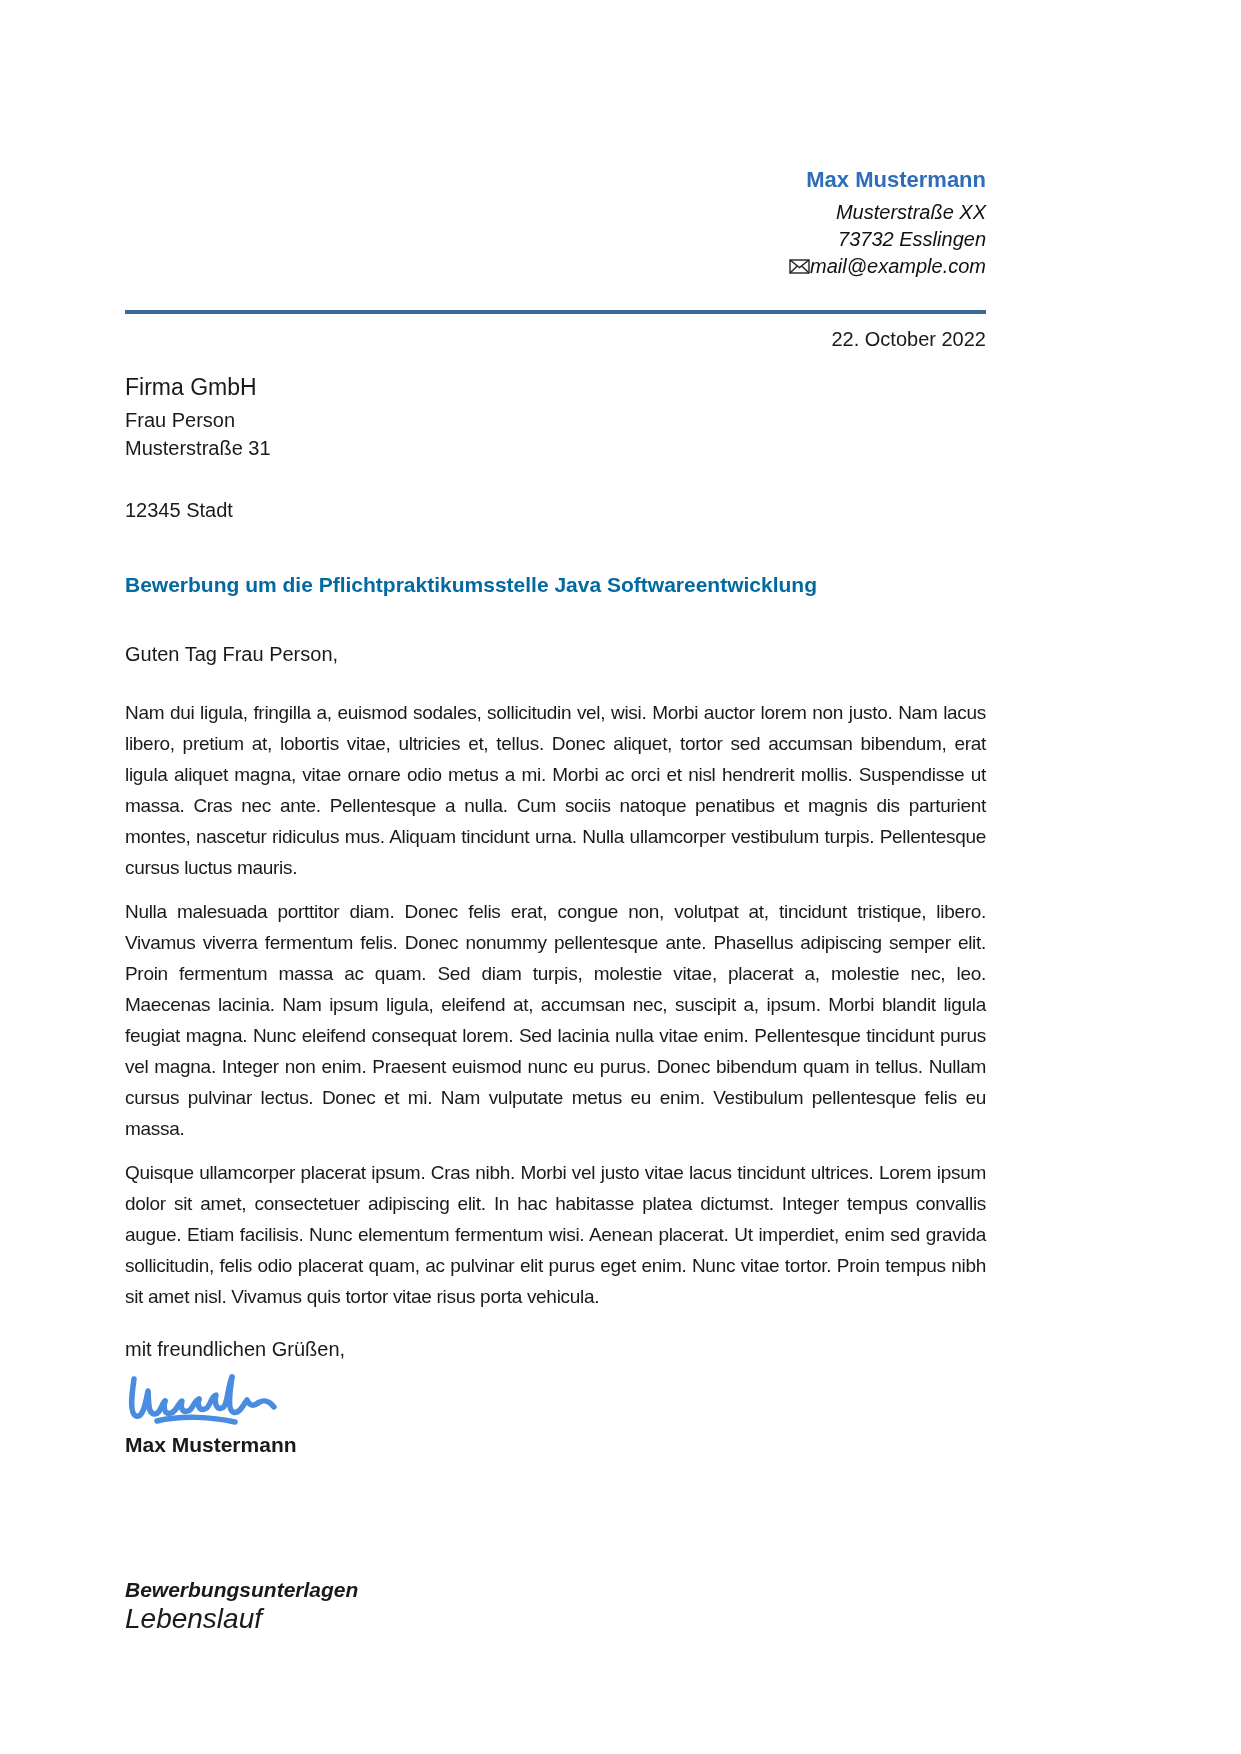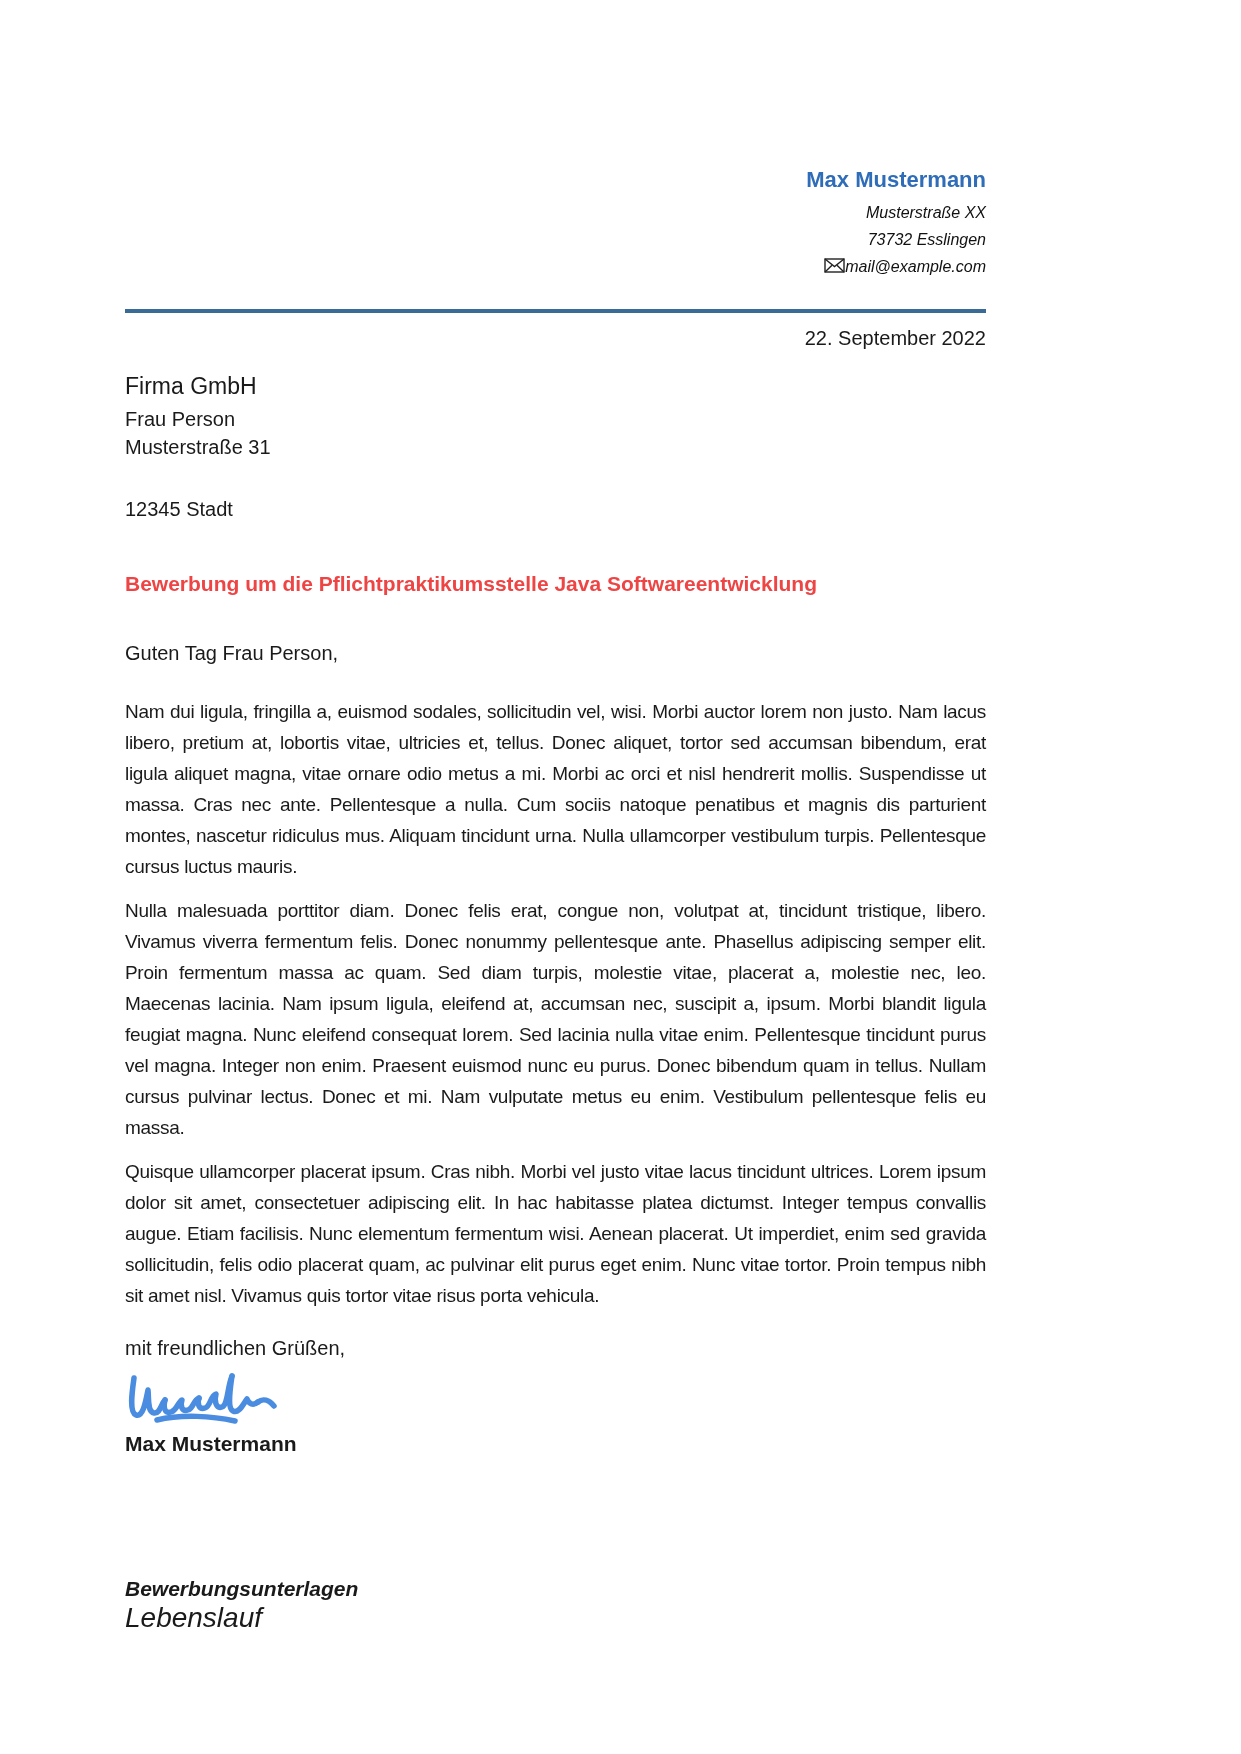--- a/index.html
+++ b/index.html
@@ -27,21 +27,21 @@
     text-align: right;
     line-height: 27px;
   }
   .sender-name {
     font-size: 22px;
     font-weight: bold;
     color: #2f6db8;
     margin-bottom: 6px;
   }
   .sender-line {
-    font-size: 16px;
+    font-size: 20px;
     font-style: italic;
     color: #111111;
   }
   .email-line { display: inline-flex; align-items: center; gap: 0; }
   .envelope-icon { display: inline-block; position: relative; top: 1px; }
 
   
   .header-rule {
     margin-top: 29px;
     height: 4px;
@@ -58,21 +58,21 @@
   
   .recipient-block { margin-top: 21px; font-size: 20px; line-height: 28px; }
   .recipient-company { font-size: 23px; line-height: 30px; margin-bottom: 4px; }
   .recipient-city { margin-top: 34px; }
 
   
   .subject-line {
     margin-top: 49px;
     font-size: 21px;
     font-weight: bold;
-    color: #ef4444;
+    color: #0369a1;
   }
 
   
   .salutation { margin-top: 46px; font-size: 20px; }
 
   
   .body-paragraph {
     margin-top: 31px;
     font-size: 19px;
     letter-spacing: -0.3px;
@@ -110,21 +110,21 @@
             <path d="M1 1 L10.5 8.5 L20 1" fill="none" stroke="#222" stroke-width="1.4"></path>
             <path d="M1 14 L8 7.2 M20 14 L13 7.2" fill="none" stroke="#222" stroke-width="1.4"></path>
           </svg>
         </span>
         <span>mail@example.com</span>
       </div>
     </div>
 
     <div class="header-rule"></div>
 
-    <div class="date-line">22. September 2022</div>
+    <div class="date-line">22. October 2022</div>
 
     <div class="recipient-block">
       <div class="recipient-company">Firma GmbH</div>
       <div>Frau Person</div>
       <div>Musterstraße 31</div>
       <div class="recipient-city">12345 Stadt</div>
     </div>
 
     <div class="subject-line">Bewerbung um die Pflichtpraktikumsstelle Java Softwareentwicklung</div>
 

